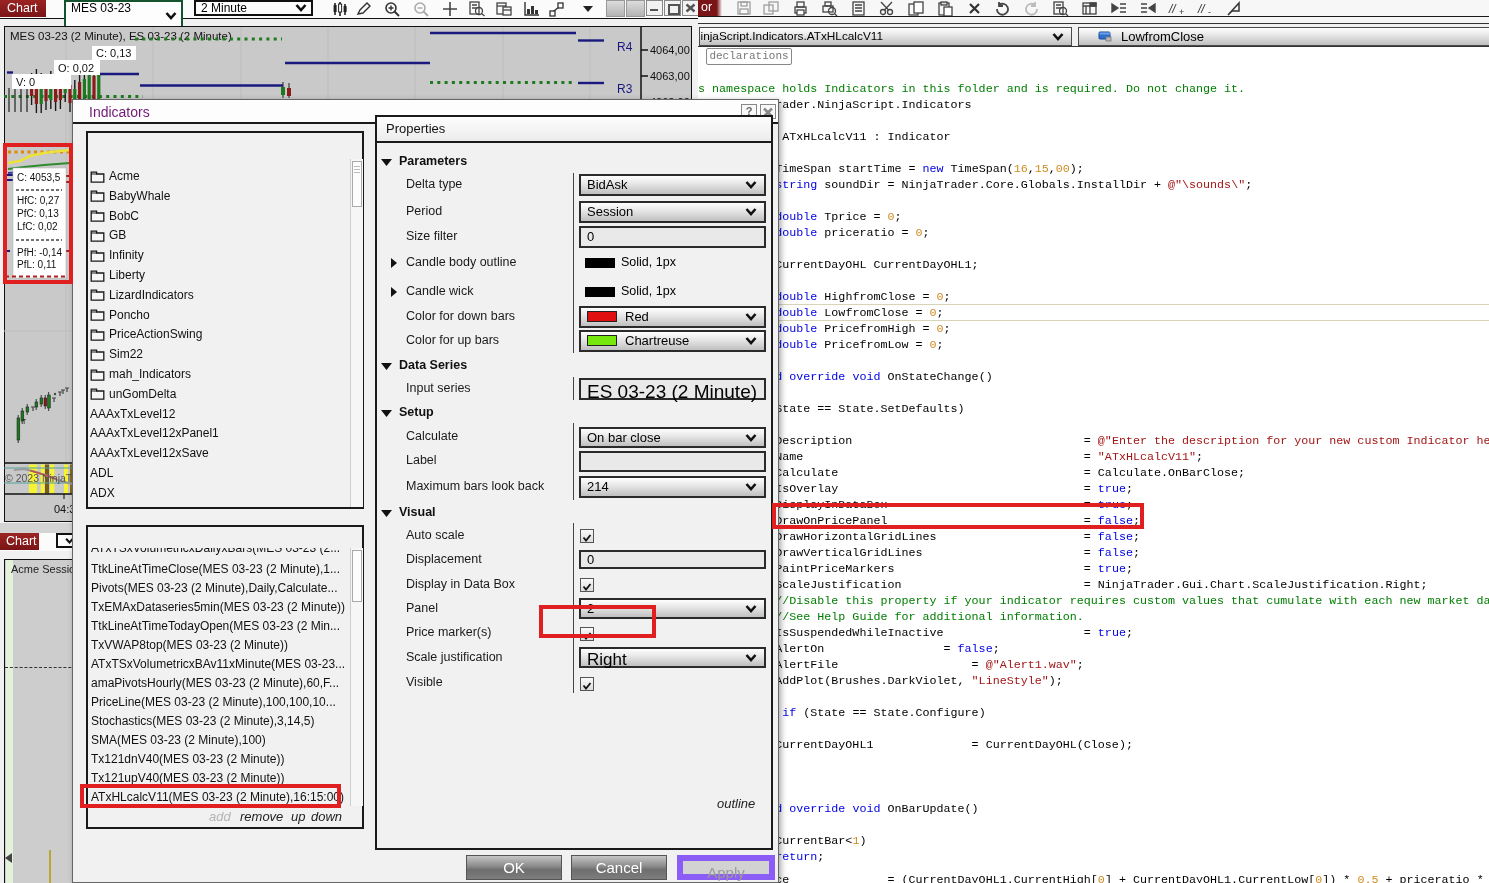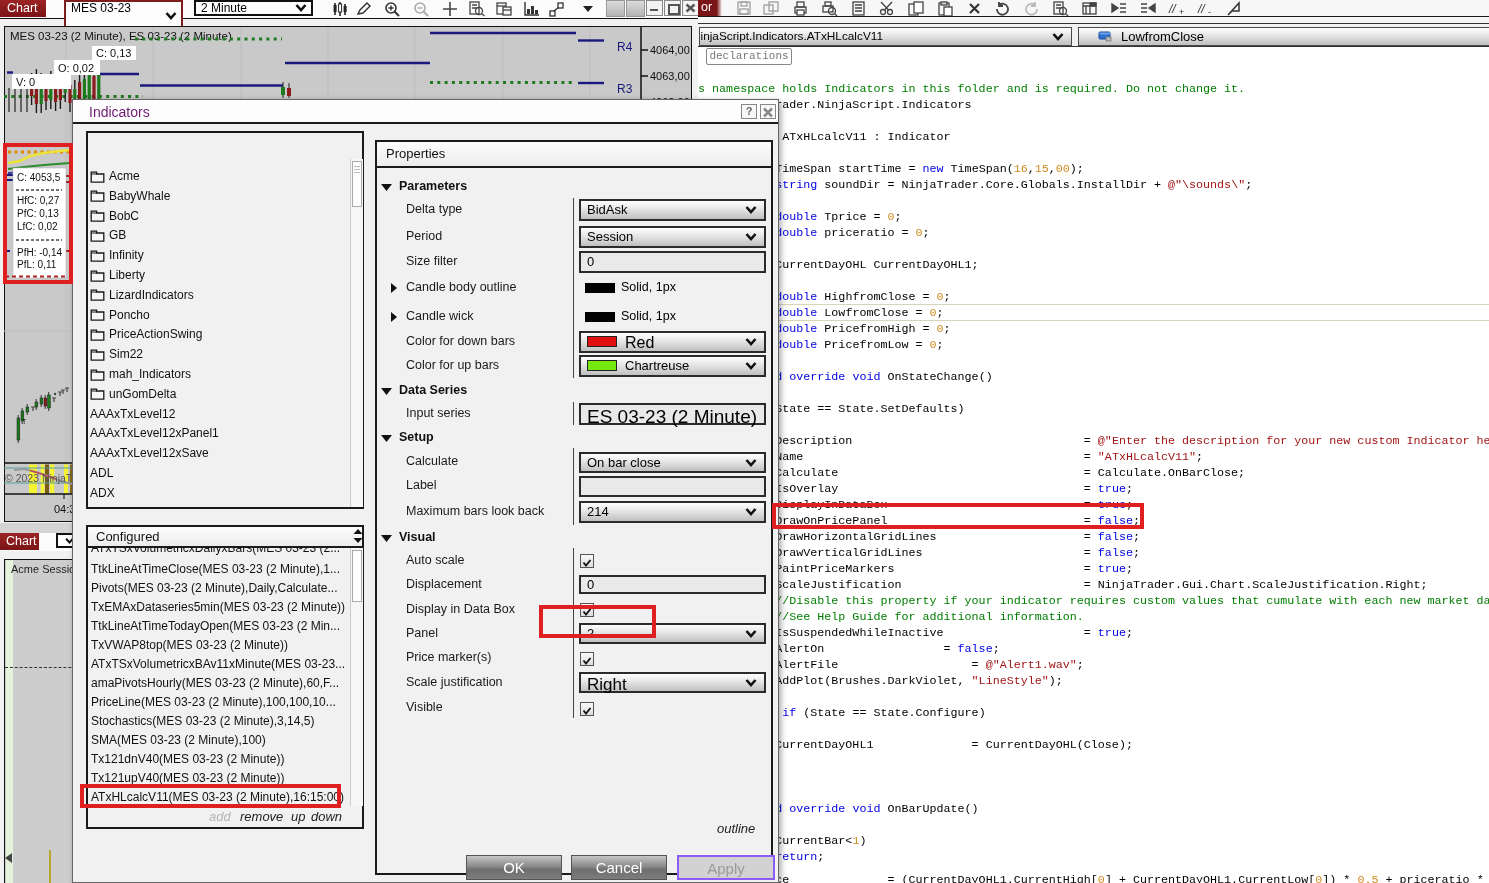--- a/index.html
+++ b/index.html
@@ -182,21 +182,21 @@
   <div class="cl" style="top:873px">            Tprice              = (CurrentDayOHL1.CurrentHigh[<span class="n">0</span>] + CurrentDayOHL1.CurrentLow[<span class="n">0</span>]) * <span class="n">0.5</span> + priceratio * TickSize;</div>
   </div>
     </div>
 
 </div>
 
 <div id="chartwin" class="ab" style="left:0;top:0;width:698px;height:523px;background:#f1f1f1;overflow:hidden">
 
   <div class="ab" style="left:0;top:0;width:698px;height:18px;background:#fbfbfb;border-bottom:1px solid #111"></div>
   <div class="ab" style="left:0;top:0;width:46px;height:17px;background:linear-gradient(180deg,#9b2423 0%,#7a1416 100%);color:#fff;font-size:12.5px;line-height:16px;padding-left:7px;box-sizing:border-box">Chart</div>
-  <div class="ab" style="left:64px;top:0px;width:119px;height:32px;background:#fdfdfd;border:2px solid #7f1d1d;box-sizing:border-box">
+  <div class="ab" style="left:64px;top:0px;width:119px;height:32px;background:#fdfdfd;border:2px solid #14532d;box-sizing:border-box">
     <div class="ab" style="left:5px;top:1px;font-size:12px;line-height:11px">MES 03-23</div>
     <svg class="chev" style="right:4px" viewBox="0 0 12 8">
         <path d="M1.5 1 L6 6 L10.5 1" fill="none" stroke="#111" stroke-width="2.6"></path>
       </svg>
   </div>
   <div class="ab" style="left:194px;top:0px;width:119px;height:16px;background:#fdfdfd;border:2px solid #111;box-sizing:border-box">
     <div class="ab" style="left:5px;top:1px;font-size:12px;line-height:11px">2 Minute</div>
     <svg class="chev" style="right:4px" viewBox="0 0 12 8">
         <path d="M1.5 1 L6 6 L10.5 1" fill="none" stroke="#111" stroke-width="2.6"></path>
       </svg>
@@ -509,27 +509,20 @@
     <div class="ab" style="left:262px;top:26px;width:12px;height:348px;background:#f6f6f6;border-left:1px solid #ccc">
       <div class="ab" style="left:1px;top:2px;width:10px;height:46px;background:#fdfdfd;border:1px solid #aaa;box-sizing:border-box">
         <div style="margin:4px 1px 0 1px;border-top:1px solid #bbb"></div>
         <div style="margin:2px 1px 0 1px;border-top:1px solid #bbb"></div>
         <div style="margin:2px 1px 0 1px;border-top:1px solid #bbb"></div>
       </div>
     </div>
   </div>
 
   <div class="ab" style="left:13px;top:425px;width:278px;height:304px;border:2px solid #1a1a1a;box-sizing:border-box;background:#f1f1f1">
-    <div class="ab" style="left:0;top:0;width:274px;height:19px;background:linear-gradient(180deg,#fdfdfd,#ececec);border-bottom:2px solid #1a1a1a">
-      <div class="ab" style="left:8px;top:2px;font-size:13px;color:#111">Configured</div>
-      <svg class="ab" style="left:265px;top:2px" width="10" height="14">
-          <path d="M5 0 L9.5 5 L0.5 5 Z" fill="#111"></path>
-          <path d="M5 14 L9.5 9 L0.5 9 Z" fill="#111"></path>
-        </svg>
-    </div>
     <div id="cflist" class="ab" style="left:0;top:21px;width:274px;height:279px;overflow:hidden">
       <div class="litem" style="left:3px;top:-7px">ATxTSxVolumetricxDailyxBars(MES 03-23 (2...</div>
       <div class="litem" style="left:3px;top:14px">TtkLineAtTimeClose(MES 03-23 (2 Minute),1...</div>
       <div class="litem" style="left:3px;top:33px">Pivots(MES 03-23 (2 Minute),Daily,Calculate...</div>
       <div class="litem" style="left:3px;top:52px">TxEMAxDataseries5min(MES 03-23 (2 Minute))</div>
       <div class="litem" style="left:3px;top:71px">TtkLineAtTimeTodayOpen(MES 03-23 (2 Min...</div>
       <div class="litem" style="left:3px;top:90px">TxVWAP8top(MES 03-23 (2 Minute))</div>
       <div class="litem" style="left:3px;top:109px">ATxTSxVolumetricxBAv11xMinute(MES 03-23...</div>
       <div class="litem" style="left:3px;top:128px">amaPivotsHourly(MES 03-23 (2 Minute),60,F...</div>
       <div class="litem" style="left:3px;top:147px">PriceLine(MES 03-23 (2 Minute),100,100,10...</div>
@@ -543,21 +536,21 @@
       <div class="ab" style="left:1px;top:2px;width:10px;height:52px;background:#fdfdfd;border:1px solid #aaa;box-sizing:border-box"></div>
     </div>
     <div class="ab" style="left:0;top:282px;width:274px;height:18px;font-style:italic;font-size:13px">
       <span class="ab" style="left:121px;color:#b5b5b5">add</span>
       <span class="ab" style="left:152px;color:#222">remove</span>
       <span class="ab" style="left:203px;color:#222">up</span>
       <span class="ab" style="left:223px;color:#222">down</span>
     </div>
   </div>
 
-  <div class="ab" style="left:302px;top:40px;width:398px;height:735px;border:2px solid #1a1a1a;box-sizing:border-box;background:#f1f1f1">
+  <div class="ab" style="left:302px;top:15px;width:398px;height:735px;border:2px solid #1a1a1a;box-sizing:border-box;background:#f1f1f1">
     <div class="ab" style="left:0;top:0;width:394px;height:24px;background:linear-gradient(180deg,#fdfdfd,#ececec);border-bottom:2px solid #1a1a1a">
       <div class="ab" style="left:9px;top:4px;font-size:13px;color:#111">Properties</div>
     </div>
     <div id="props" class="ab" style="left:0;top:26px;width:394px;height:672px">
       <div class="ab" style="left:196px;top:30px;width:1px;height:180px;background:#444"></div>
       <div class="ab" style="left:196px;top:234px;width:1px;height:23px;background:#444"></div>
       <div class="ab" style="left:196px;top:280px;width:1px;height:77px;background:#444"></div>
       <div class="ab" style="left:196px;top:380px;width:1px;height:170px;background:#444"></div>
       <svg class="ab" style="left:4px;top:16px" width="11" height="7">
           <path d="M0 0 L11 0 L5.5 7 Z" fill="#111"></path>
@@ -589,21 +582,21 @@
       <div class="ab" style="left:244px;top:112px;font-size:12.5px;white-space:nowrap">Solid, 1px</div>
       <svg class="ab" style="left:14px;top:144px" width="6" height="10">
           <path d="M0 0 L6 5 L0 10 Z" fill="#111"></path>
         </svg>
       <div class="plabel" style="left:29px;top:141px">Candle wick</div>
       <div class="ab" style="left:208px;top:144px;width:30px;height:10px;background:#000"></div>
       <div class="ab" style="left:244px;top:141px;font-size:12.5px;white-space:nowrap">Solid, 1px</div>
       <div class="plabel" style="left:29px;top:166px">Color for down bars</div>
       <div class="combo" style="left:202px;top:163px;width:183px;height:18px">
           <div class="ab" style="left:6px;top:3px;width:28px;height:9px;background:#e01010;border:1px solid #222"></div>
-          <div class="ab" style="left:44px;top:1px;font-size:16px;white-space:nowrap">Red</div>
+          <div class="ab" style="left:44px;top:1px;font-size:13px;white-space:nowrap">Red</div>
           <svg class="chev" viewBox="0 0 12 8">
             <path d="M1.5 1 L6 6 L10.5 1" fill="none" stroke="#111" stroke-width="2.6"></path>
           </svg>
         </div>
       <div class="plabel" style="left:29px;top:190px">Color for up bars</div>
       <div class="combo" style="left:202px;top:187px;width:183px;height:18px">
           <div class="ab" style="left:6px;top:3px;width:28px;height:9px;background:#76e80e;border:1px solid #222"></div>
           <div class="ab" style="left:44px;top:1px;font-size:13px;white-space:nowrap">Chartreuse</div>
           <svg class="chev" viewBox="0 0 12 8">
             <path d="M1.5 1 L6 6 L10.5 1" fill="none" stroke="#111" stroke-width="2.6"></path>
@@ -676,19 +669,19 @@
       <div class="plabel" style="left:29px;top:532px">Visible</div>
       <div class="cbx" style="left:203px;top:534px"><svg width="12" height="12">
             <path d="M2.5 5.5 L5 8.5 L9.5 3" fill="none" stroke="#111" stroke-width="1.8"></path>
           </svg></div>
     </div>
     <div class="ab" style="left:340px;top:679px;font-style:italic;font-size:13px;color:#222">outline</div>
   </div>
 
   <div class="ab" style="left:393px;top:755px;width:96px;height:25px;border:1px solid #555;box-sizing:border-box;background:linear-gradient(180deg,#c6c6c6 0%,#8a8a8a 45%,#6e6e6e 60%,#7d7d7d 100%);color:#fff;font-size:15px;text-align:center;line-height:23px">OK</div>
   <div class="ab" style="left:498px;top:755px;width:96px;height:25px;border:1px solid #555;box-sizing:border-box;background:linear-gradient(180deg,#c6c6c6 0%,#8a8a8a 45%,#6e6e6e 60%,#7d7d7d 100%);color:#fff;font-size:15px;text-align:center;line-height:23px">Cancel</div>
-  <div class="ab" style="left:604px;top:755px;width:98px;height:25px;border:2px solid #8b5cf6;box-sizing:border-box;background:#d2d2d2;color:#9a9a9a;font-size:15px;text-align:center;line-height:23px">Apply</div>
+  <div class="ab" style="left:604px;top:755px;width:98px;height:25px;border:6px solid #8b5cf6;box-sizing:border-box;background:#d2d2d2;color:#9a9a9a;font-size:15px;text-align:center;line-height:23px">Apply</div>
 </div>
 
 <div class="redbox" style="left:3px;top:143px;width:62px;height:133px"></div>
 <div class="redbox" style="left:80px;top:784px;width:253px;height:16px"></div>
 <div class="redbox" style="left:539px;top:605px;width:109px;height:25px"></div>
 <div class="redbox" style="left:772px;top:503px;width:364px;height:18px"></div>
 
 </body></html>

